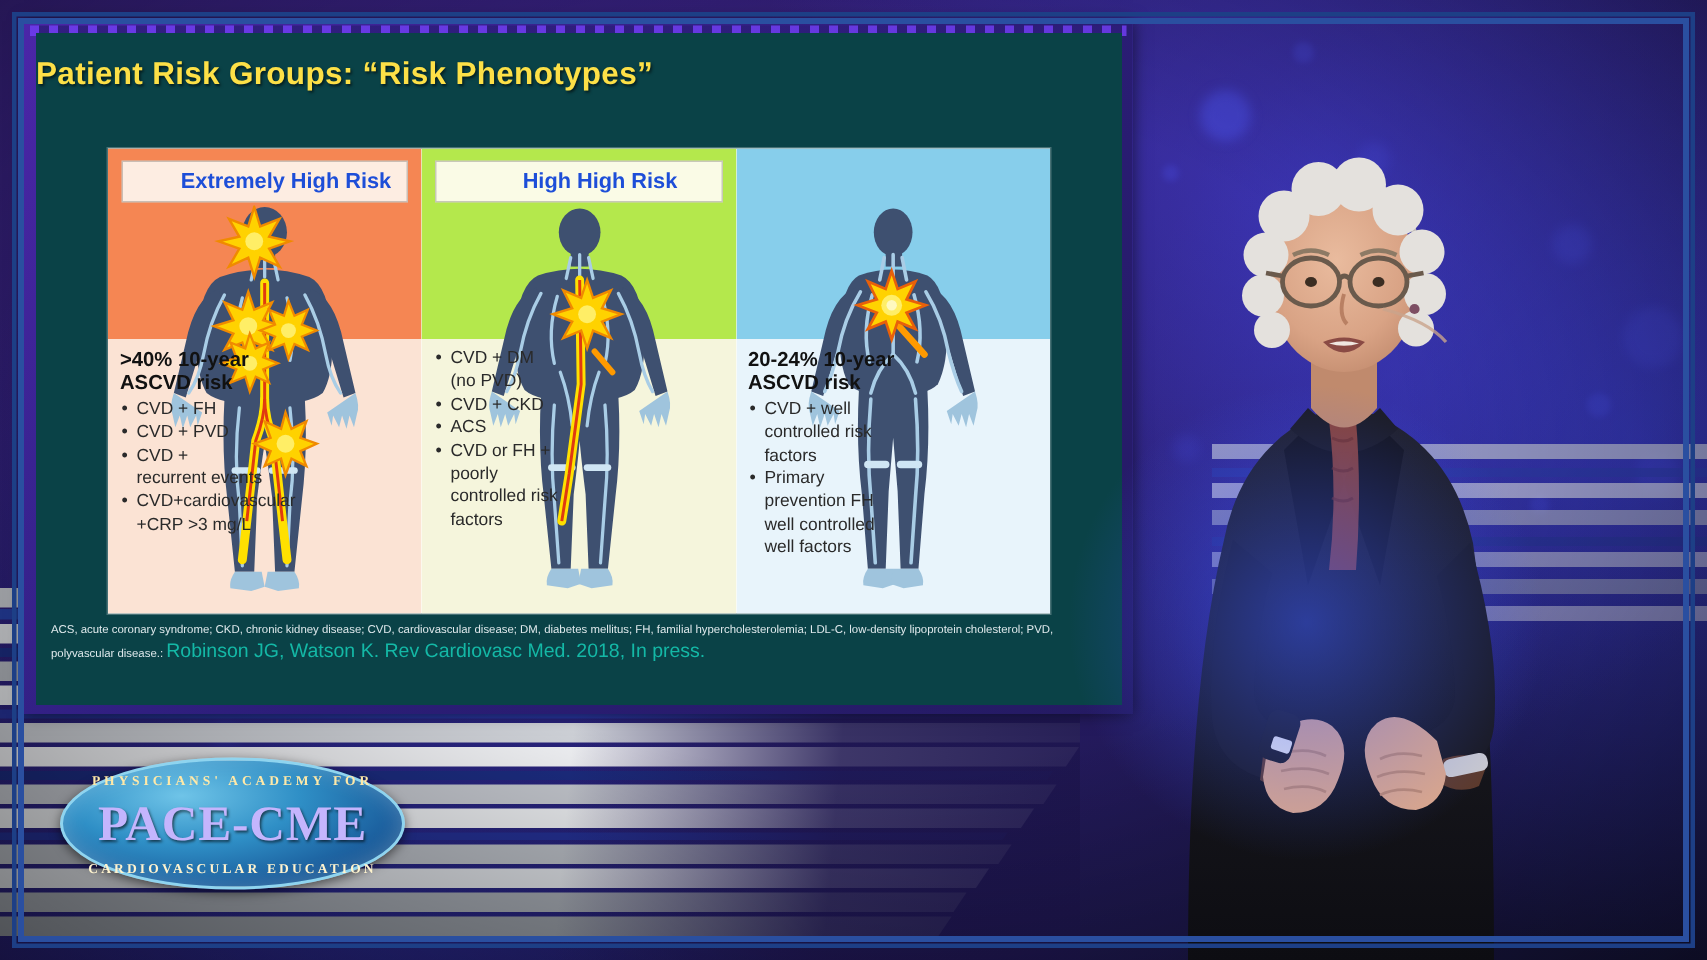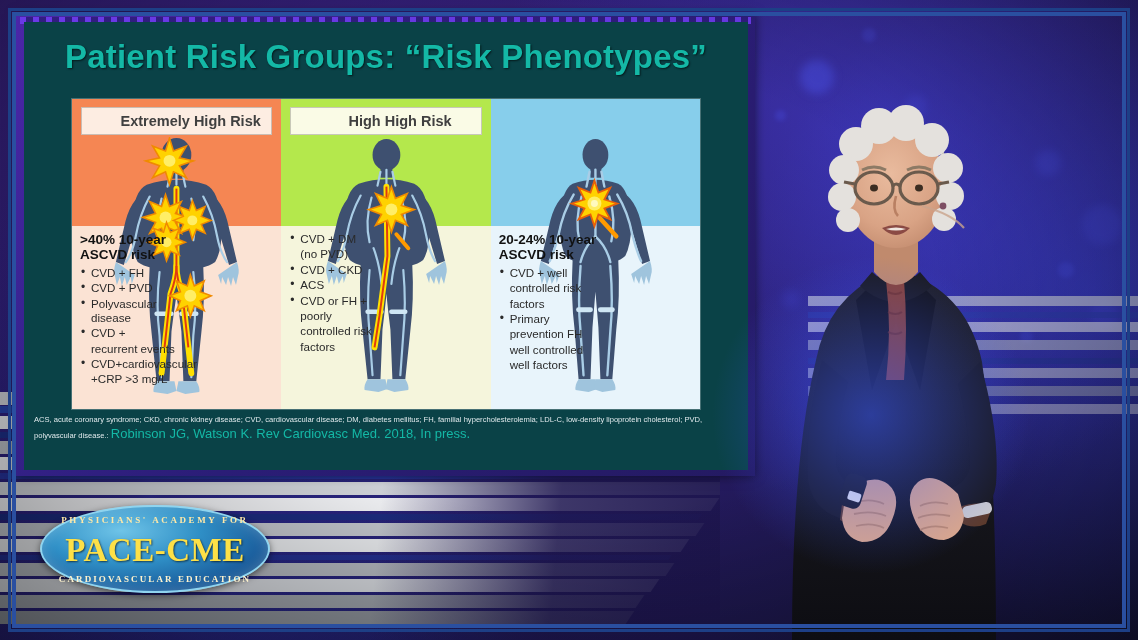--- a/index.html
+++ b/index.html
@@ -36,33 +36,33 @@
 
   
   .slide-wrap{position:absolute;left:24px;top:22px;width:724px;height:448px;}
   .slide-edge{position:absolute;inset:-8px -7px -6px -8px;
     background:linear-gradient(135deg,#4b26a8 0%,#3a2392 25%,#2b1d77 55%,#241a62 100%);
     box-shadow:0 0 10px rgba(0,0,0,.55);}
   .slide-edge::after{content:"";position:absolute;left:4px;top:3px;right:4px;height:7px;
     background:repeating-linear-gradient(90deg,#6f3df0 0px,#6f3df0 6px,#2d1d7a 6px,#2d1d7a 13px);opacity:.85;}
   .slide{position:absolute;inset:0;background:#0a4247;}
 
-  .slide-title{position:absolute;left:0;right:0;top:16px;text-align:center;
-    color:#14b8a6;font-size:33px;font-weight:bold;letter-spacing:.2px;
+  .slide-title{position:absolute;left:0;right:0;top:16px;
+    color:#fde047;font-size:21px;font-weight:bold;letter-spacing:.2px;
     text-shadow:1px 1px 2px rgba(0,0,0,.6);font-family:"Liberation Sans",sans-serif;}
 
   
   .cols{position:absolute;left:48px;top:77px;width:628px;height:310px;display:flex;
     background:#fff;box-shadow:0 0 0 1px rgba(255,255,255,.25);}
   .col{position:relative;flex:1;overflow:hidden;}
   .col-top{position:absolute;left:0;right:0;top:0;height:127px;}
   .col-bot{position:absolute;left:0;right:0;top:127px;bottom:0;}
   .col-hdr{position:absolute;left:9px;right:9px;top:8px;height:26px;
     display:flex;align-items:center;justify-content:center;
-    font-size:14.5px;font-weight:bold;color:#404040;border:1px solid rgba(0,0,0,.20);padding-left:28px;}
+    font-size:14.5px;font-weight:bold;color:#1d4ed8;border:1px solid rgba(0,0,0,.20);padding-left:28px;}
 
   .figwrap{position:absolute;left:0;right:0;top:38px;bottom:0;display:flex;justify-content:center;
     pointer-events:none;}
   .figwrap svg{height:268px;}
 
   .col-text{position:absolute;left:8px;top:133px;width:108px;color:#111;z-index:3;}
   .col-head{font-size:13.5px;font-weight:bold;line-height:1.14;margin-bottom:3px;}
   .col-list{margin:0;padding:0;list-style:none;font-size:11.6px;line-height:1.24;color:#2a2a2a;}
   .col-list li{position:relative;padding-left:11px;margin-bottom:1px;}
   .col-list li.b::before{content:"\2022";position:absolute;left:1px;top:-1px;font-size:12px;}
@@ -72,21 +72,21 @@
   .foot{position:absolute;left:10px;right:8px;top:392px;color:#dfe9ec;font-size:7.6px;
     line-height:1.45;text-align:left;}
   .cite{font-size:13px;color:#14b8a6;white-space:nowrap;}
 
   
   .logo{position:absolute;left:40px;top:505px;width:230px;height:88px;}
   .logo-el{position:absolute;inset:0;border-radius:50%;
     background:radial-gradient(ellipse at 35% 28%,#6fc4e8 0%,#2f8fc6 38%,#1b5f9e 70%,#11427a 100%);
     border:2px solid #8fd4ef;box-shadow:0 2px 7px rgba(0,0,0,.55),inset 0 0 14px rgba(255,255,255,.22);}
   .logo-main{position:absolute;left:0;right:0;top:27px;text-align:center;
-    font-family:"Liberation Serif",serif;font-weight:bold;font-size:33px;color:#fde047;
+    font-family:"Liberation Serif",serif;font-weight:bold;font-size:33px;color:#c4b5fd;
     letter-spacing:.5px;text-shadow:1px 1px 2px rgba(0,0,0,.6);}
   .arc{position:absolute;left:0;right:0;font-size:9px;letter-spacing:2.6px;color:#ffe9a8;
     text-align:center;font-weight:bold;font-family:Liberation Serif, serif;}
   .arc.top{top:10px;}
   .arc.bot{bottom:9px;color:#fff4cf;letter-spacing:2.1px;}
 
   
   .presenter{position:absolute;right:42px;bottom:0;width:400px;height:580px;}
   .glow{position:absolute;left:10px;bottom:60px;width:330px;height:330px;border-radius:50%;
     background:radial-gradient(circle,rgba(60,90,255,.55) 0%,rgba(60,90,255,0) 68%);}
@@ -222,21 +222,20 @@
 
           <div class="col-hdr" style="background:#FDEDE2">
             <span>Extremely High Risk</span>
           </div>
 
           <div class="col-text">
             <div class="col-head">&gt;40% 10-year ASCVD risk</div>
             <ul class="col-list">
               <li class="b">CVD + FH</li>
               <li class="b">CVD + PVD</li>
-              <li class="b">Polyvascular disease</li>
               <li class="b">CVD +</li>
               <li class="cont">recurrent events</li>
               <li class="b">CVD+cardiovascular</li>
               <li class="cont">+CRP &gt;3 mg/L</li>
             </ul>
           </div>
         </div>
 
         <div class="col">
           <div class="col-top" style="background:#B4E84C"></div>

